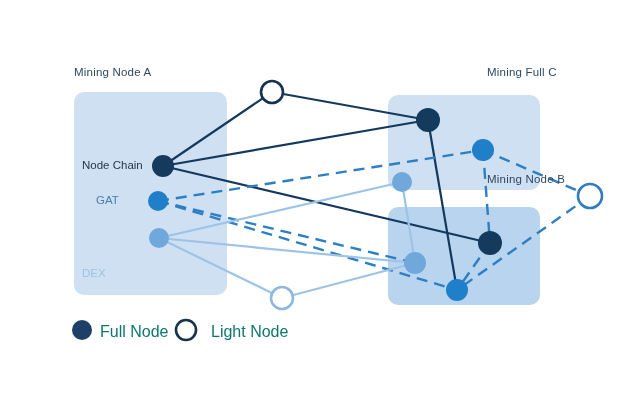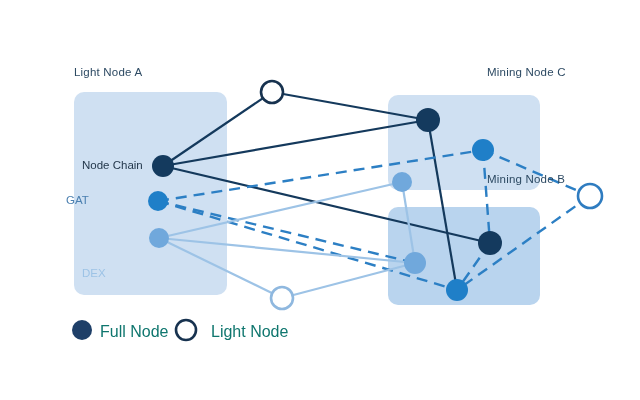--- a/index.html
+++ b/index.html
@@ -89,24 +89,24 @@
         <circle cx="415" cy="263" r="11" fill="#70a8dc"></circle>
         <circle cx="457" cy="290" r="11" fill="#1f7fc8"></circle>
       </g>
     <g id="legend-layer">
         <circle cx="82" cy="330" r="10" fill="#1e3f68"></circle>
         <circle cx="186" cy="330" r="10" fill="#ffffff" stroke="#17324f" stroke-width="2.6"></circle>
       </g>
   </svg>
 
   <div id="labels-layer">
-      <div class="box-label" style="left: 74px; top: 66px;">Light Node A</div>
-      <div class="box-label" style="left: 487px; top: 66px;">Mining Node C</div>
+      <div class="box-label" style="left: 74px; top: 66px;">Mining Node A</div>
+      <div class="box-label" style="left: 487px; top: 66px;">Mining Full C</div>
       <div class="box-label" style="left: 487px; top: 173px;">Mining Node B</div>
       <div class="node-label lbl-main" style="left: 82px; top: 159px;">Node Chain</div>
-      <div class="node-label lbl-gat" style="left: 66px; top: 194px;">GAT</div>
+      <div class="node-label lbl-gat" style="left: 96px; top: 194px;">GAT</div>
       <div class="node-label lbl-dex" style="left: 82px; top: 231px;">DEX</div>
     </div>
 
   <div class="legend-text" id="legend-full-text" style="left: 100px; top: 323px;">Full Node</div>
   <div class="legend-text" id="legend-light-text" style="left: 211px; top: 323px;">Light Node</div>
 
 </div>
 
 </body></html>

